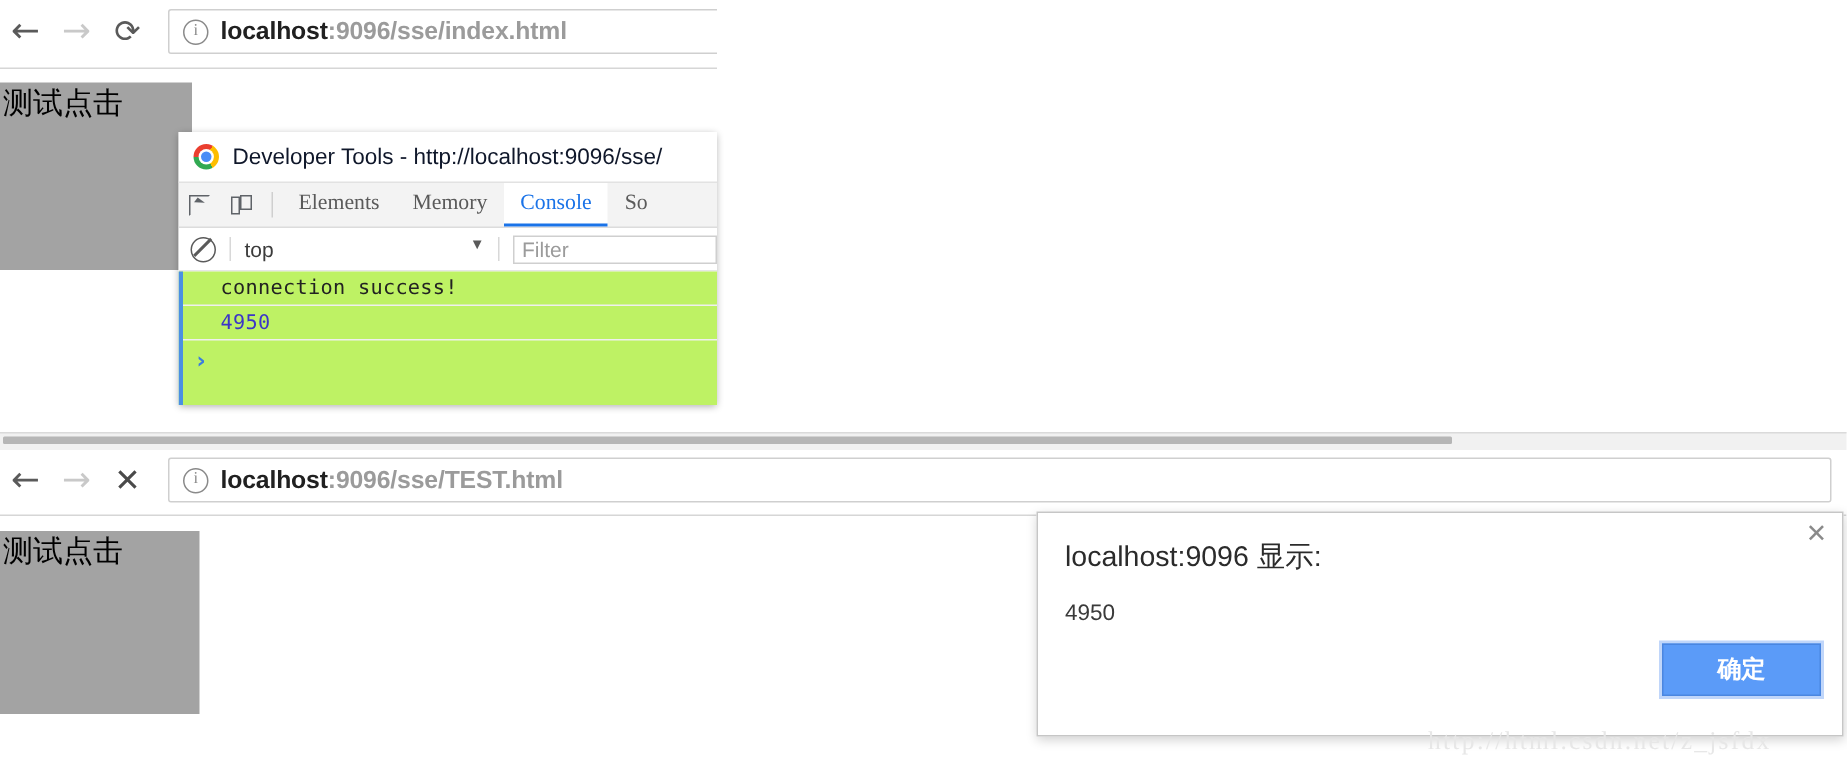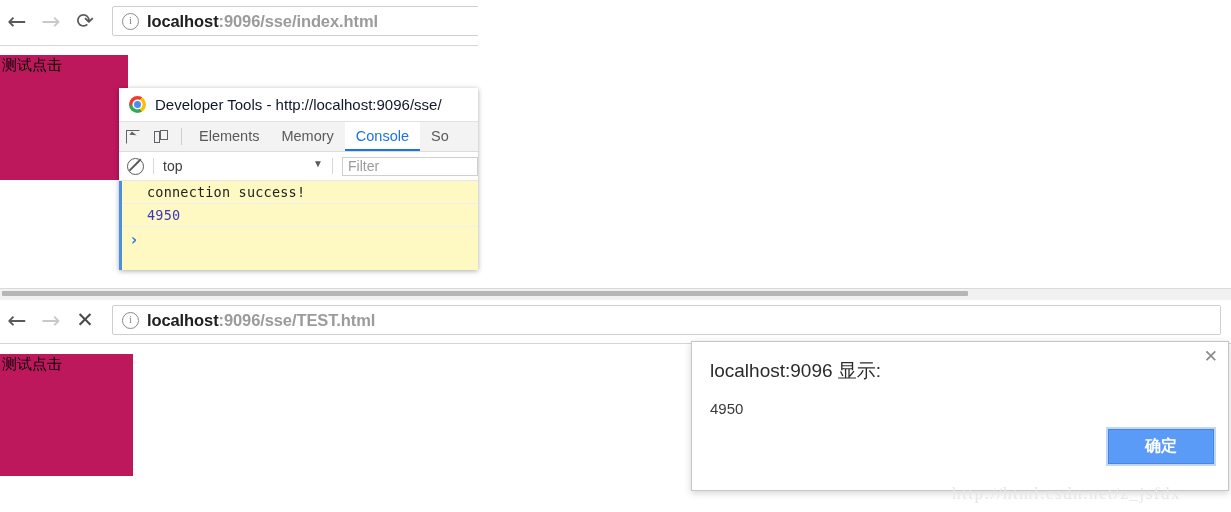--- a/index.html
+++ b/index.html
@@ -91,22 +91,22 @@
   .toolbar-underline {
     position: absolute;
     left: 0;
     height: 1px;
     background: #d6d6d6;
   }
 
   
   .orange-box {
     position: absolute;
-    background: #be185d;
-    font-size: 15px;
+    background: #a3a3a3;
+    font-size: 20px;
     color: #000;
     font-family: "DejaVu Sans", sans-serif;
     line-height: 1.15;
     padding: 2px 0 0 2px;
     box-sizing: border-box;
   }
 
   
   .devtools {
     position: absolute;
@@ -219,21 +219,21 @@
   .dt-tab {
     display: flex;
     align-items: center;
     padding: 0 11px;
     font-size: 14.5px;
     color: #5a5a5a;
     white-space: nowrap;
     border-bottom: 2px solid transparent;
     box-sizing: border-box;
     flex: 0 0 auto;
-    font-family: Liberation Sans, sans-serif;
+    font-family: Liberation Serif, serif;
   }
   .dt-tab.active {
     color: #1a73e8;
     border-bottom-color: #1a73e8;
     background: #ffffff;
   }
 
   .dt-filterbar {
     height: 29px;
     display: flex;
@@ -289,21 +289,21 @@
     color: #9b9b9b;
     padding: 0 5px;
     display: flex;
     align-items: center;
     box-sizing: border-box;
     min-width: 0;
     font-family: "Liberation Sans", sans-serif;
   }
 
   .console-body {
-    background: #fef9c3;
+    background: #bef264;
     border-left: 3px solid #4a90e2;
     box-sizing: border-box;
   }
   .console-row {
     border-bottom: 1px solid #efefef;
     padding: 3px 0 3px 25px;
     font-size: 13.5px;
     font-family: "DejaVu Sans Mono", monospace;
     color: #222;
     letter-spacing: 0.2px;

